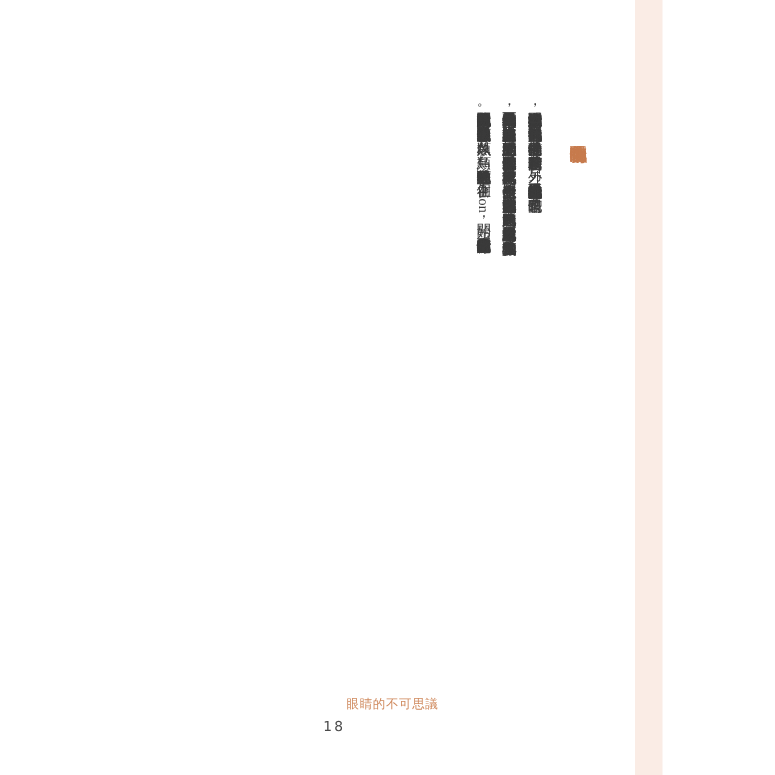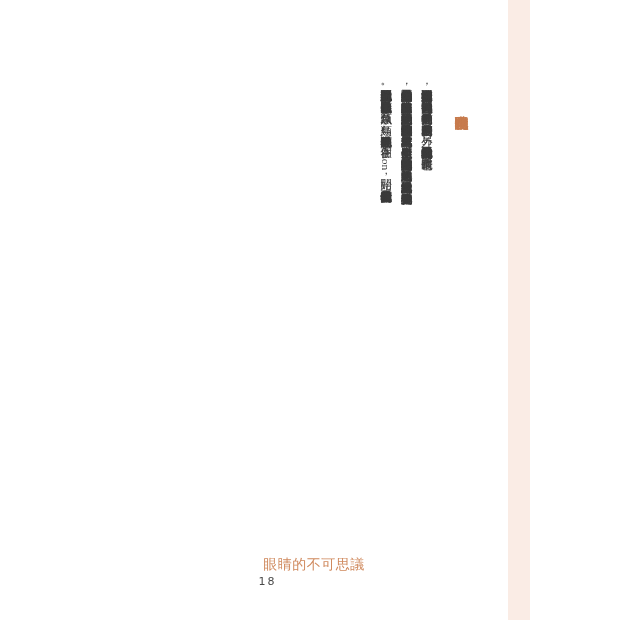--- a/index.html
+++ b/index.html
@@ -50,21 +50,21 @@
     text-indent: 2em;
     letter-spacing: 0;
   }
   
   .footer-title {
     position: absolute;
     top: 556px;
     left: 0;
     width: 620px;
     text-align: center;
-    font-size: 14px;
+    font-size: 10px;
     letter-spacing: 0.5px;
     color: #d08a5e;
     padding-left: 8px;
     box-sizing: border-box;
   }
   
   .page-number {
     position: absolute;
     top: 575px;
     left: 0;

